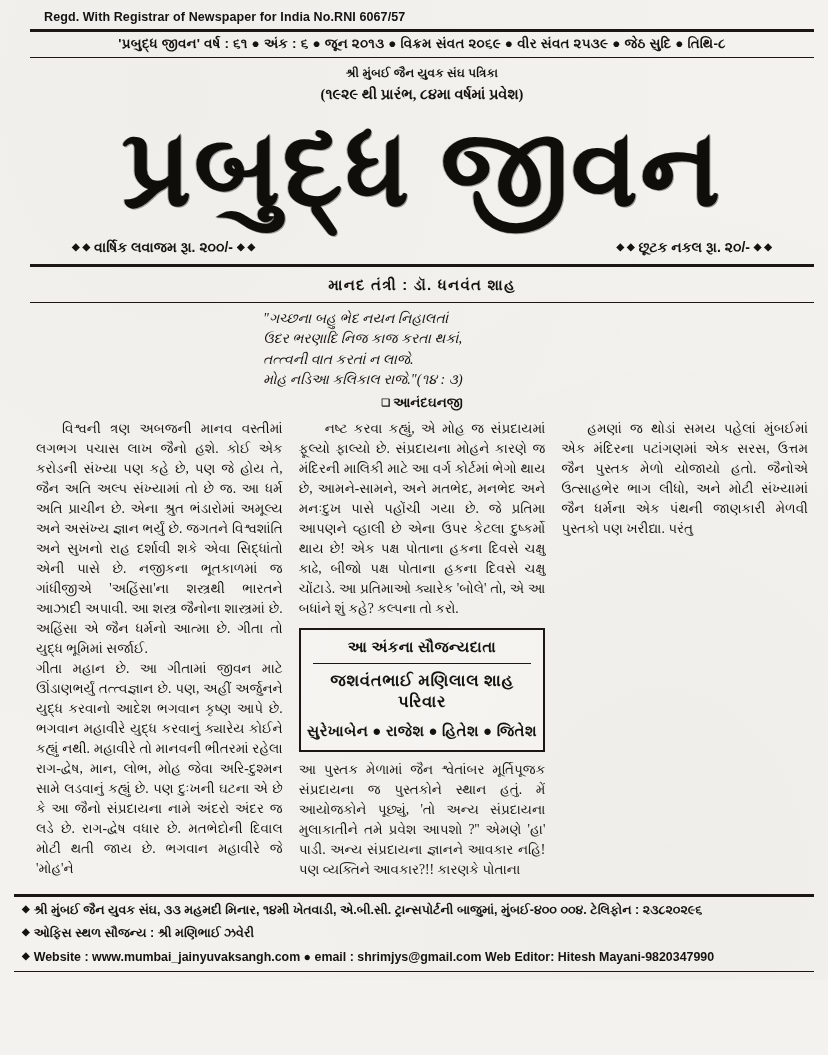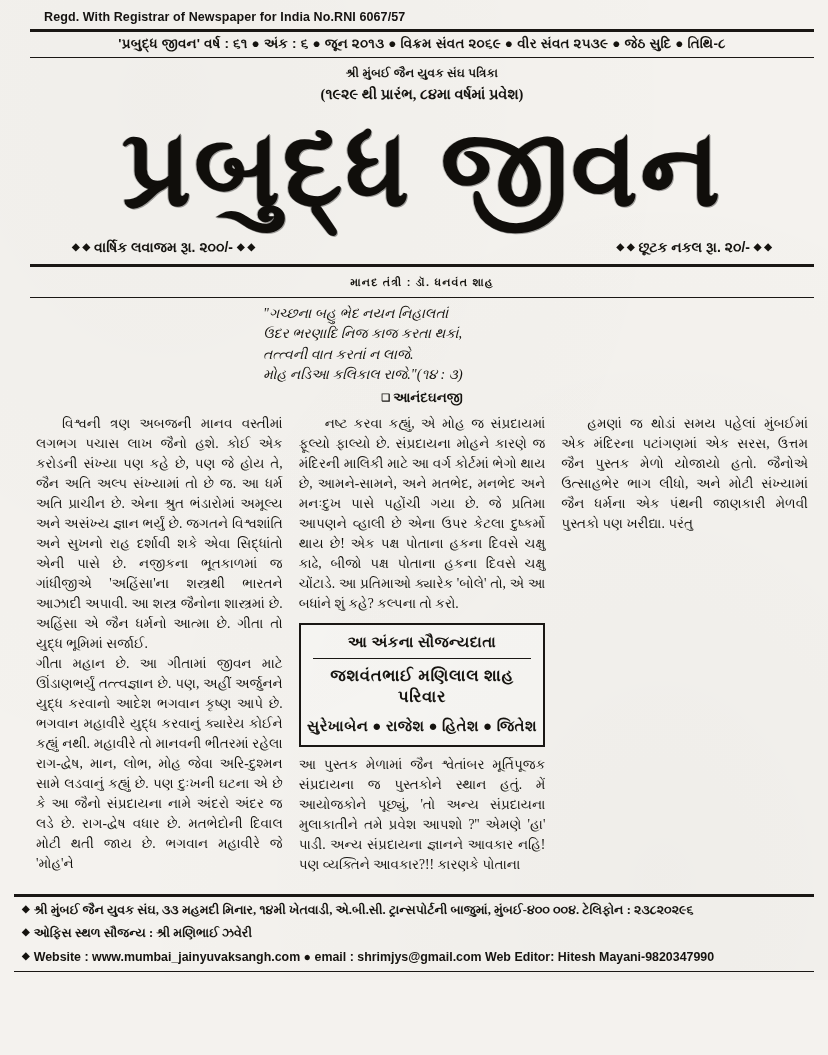--- a/index.html
+++ b/index.html
@@ -95,21 +95,21 @@
   .price-row .dia { font-size: 10px; vertical-align: 2px; }
   .rule-band2 {
     border-top: 2px solid #1a1714;
     border-bottom: 1px solid #1a1714;
     height: 3px;
     margin-top: 8px;
   }
   .editor-line {
     text-align: center;
     font-family: "Liberation Sans", sans-serif;
-    font-size: 11px;
+    font-size: 15px;
     font-weight: bold;
     letter-spacing: 1.2px;
     padding: 9px 0 2px 0;
   }
   .rule-after-editor {
     border-top: 1px solid #1a1714;
     margin-top: 6px;
   }
   
   .art-title {
@@ -187,21 +187,21 @@
     left: 14px;
     right: 14px;
     bottom: 8px;
   }
   .footer .fr-top {
     border-top: 2px solid #1a1714;
     border-bottom: 1px solid #1a1714;
     height: 3px;
   }
   .footer .f-line {
-    font-family: Liberation Serif, serif;
+    font-family: Liberation Sans, sans-serif;
     font-size: 12.6px;
     font-weight: bold;
     padding: 4px 0 0 8px;
     line-height: 1.55;
   }
   .footer .f-line .d { font-size: 10px; vertical-align: 2px; margin-right: 4px; }
   .footer .f-line.web { font-family: "Liberation Sans", sans-serif; font-size: 12.4px; }
   .footer .fr-bot {
     border-top: 1px solid #1a1714;
     margin-top: 4px;

